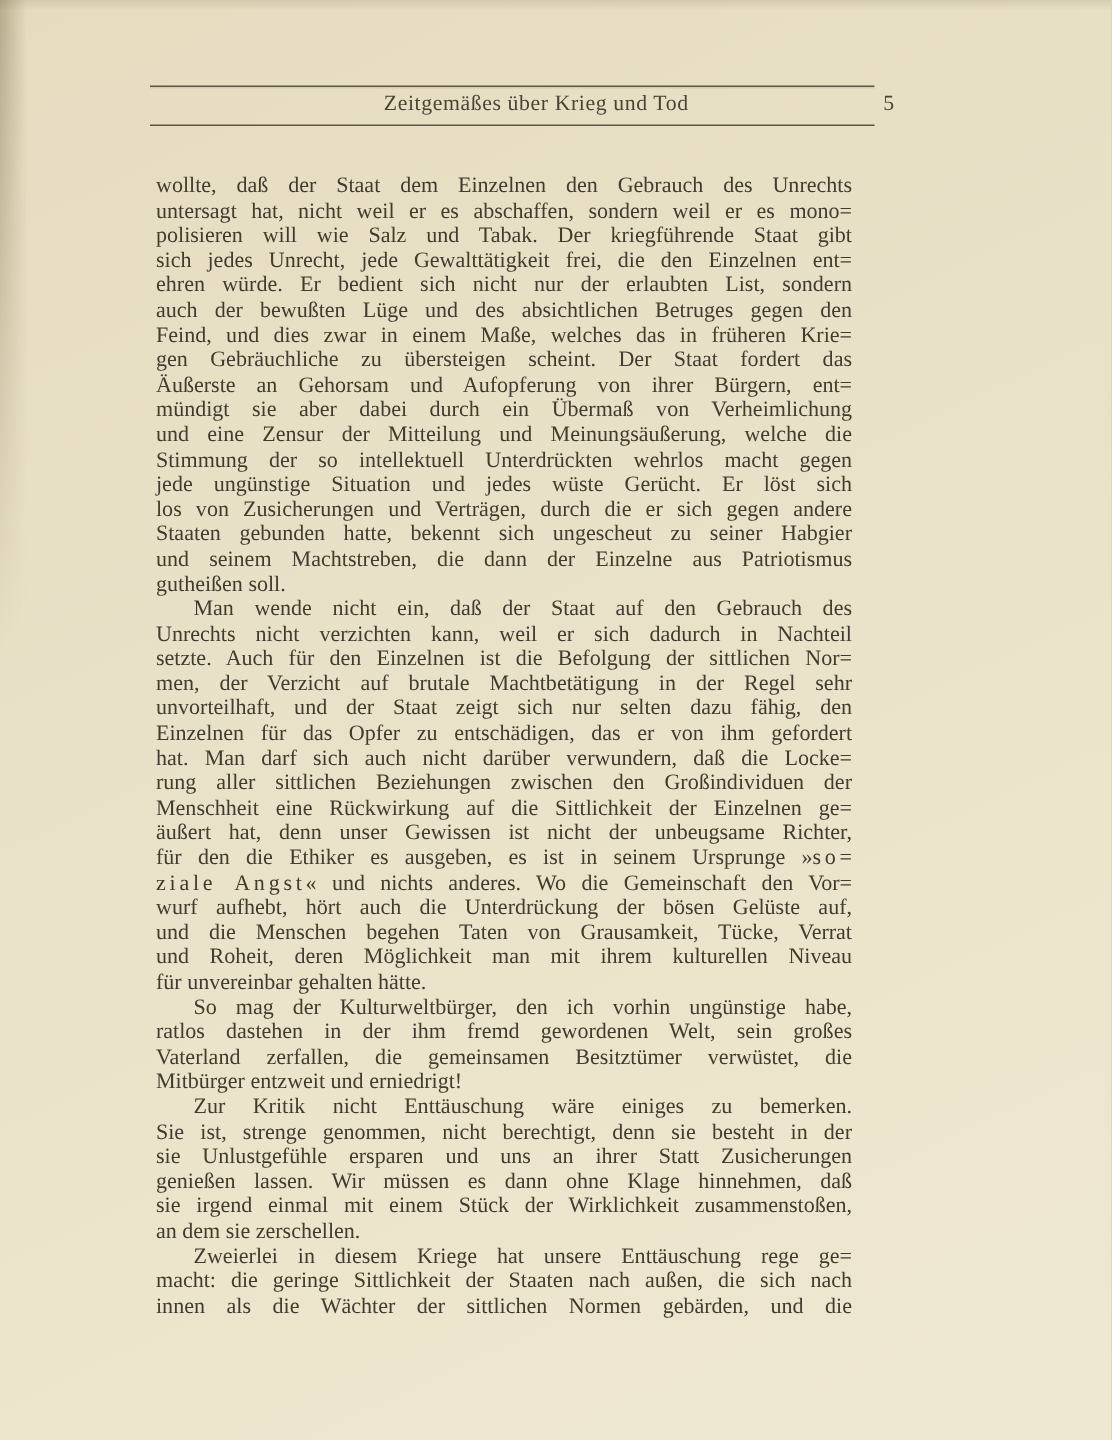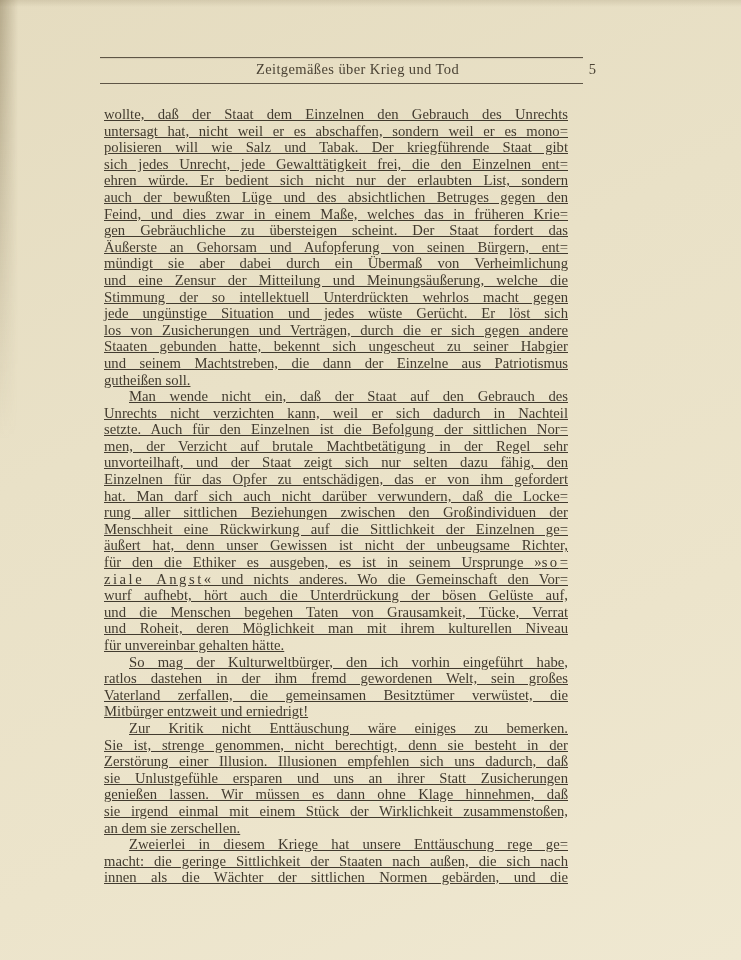--- a/index.html
+++ b/index.html
@@ -34,22 +34,22 @@
     position: absolute; left: 116px; top: 61px; width: 483px; height: 20px;
     font-size: 14.5px; color: #4b4335;
   }
   .running-title {
     display: block; text-align: center; letter-spacing: 0.4px;
   }
   .page-number {
     position: absolute; right: 3px; top: 0;
   }
   .text-block {
-    position: absolute; left: 104px; top: 106px; width: 464px;
-    font-size: 14.7px; line-height: 16.6px; text-decoration: underline;
+    position: absolute; left: 104px; top: 116px; width: 464px;
+    font-size: 14.7px; line-height: 16.6px;
   }
   .paragraph { margin: 0; }
   .line {
     text-align: justify;
     text-align-last: justify;
   }
   .line.last { text-align-last: left; }
   .line.indent { text-indent: 25px; }
   .sperr { letter-spacing: 2.5px; }
 </style>
@@ -70,21 +70,21 @@
   <main class="text-block">
       <div class="paragraph">
         <div class="line">wollte, daß der Staat dem Einzelnen den Gebrauch des Unrechts</div>
         <div class="line">untersagt hat, nicht weil er es abschaffen, sondern weil er es mono=</div>
         <div class="line">polisieren will wie Salz und Tabak. Der kriegführende Staat gibt</div>
         <div class="line">sich jedes Unrecht, jede Gewalttätigkeit frei, die den Einzelnen ent=</div>
         <div class="line">ehren würde. Er bedient sich nicht nur der erlaubten List, sondern</div>
         <div class="line">auch der bewußten Lüge und des absichtlichen Betruges gegen den</div>
         <div class="line">Feind, und dies zwar in einem Maße, welches das in früheren Krie=</div>
         <div class="line">gen Gebräuchliche zu übersteigen scheint. Der Staat fordert das</div>
-        <div class="line">Äußerste an Gehorsam und Aufopferung von seinen Bürgern, ent=</div>
+        <div class="line">Äußerste an Gehorsam und Aufopferung von ihrer Bürgern, ent=</div>
         <div class="line">mündigt sie aber dabei durch ein Übermaß von Verheimlichung</div>
         <div class="line">und eine Zensur der Mitteilung und Meinungsäußerung, welche die</div>
         <div class="line">Stimmung der so intellektuell Unterdrückten wehrlos macht gegen</div>
         <div class="line">jede ungünstige Situation und jedes wüste Gerücht. Er löst sich</div>
         <div class="line">los von Zusicherungen und Verträgen, durch die er sich gegen andere</div>
         <div class="line">Staaten gebunden hatte, bekennt sich ungescheut zu seiner Habgier</div>
         <div class="line">und seinem Machtstreben, die dann der Einzelne aus Patriotismus</div>
         <div class="line last">gutheißen soll.</div>
       </div>
       <div class="paragraph">
@@ -99,29 +99,28 @@
         <div class="line">Menschheit eine Rückwirkung auf die Sittlichkeit der Einzelnen ge=</div>
         <div class="line">äußert hat, denn unser Gewissen ist nicht der unbeugsame Richter,</div>
         <div class="line"><span class="">für den die Ethiker es ausgeben, es ist in seinem Ursprunge »</span><span class="sperr">so</span><span class="">=</span></div>
         <div class="line"><span class="sperr">ziale Angst</span><span class="">« und nichts anderes. Wo die Gemeinschaft den Vor=</span></div>
         <div class="line">wurf aufhebt, hört auch die Unterdrückung der bösen Gelüste auf,</div>
         <div class="line">und die Menschen begehen Taten von Grausamkeit, Tücke, Verrat</div>
         <div class="line">und Roheit, deren Möglichkeit man mit ihrem kulturellen Niveau</div>
         <div class="line last">für unvereinbar gehalten hätte.</div>
       </div>
       <div class="paragraph">
-        <div class="line indent">So mag der Kulturweltbürger, den ich vorhin eingeführt habe,</div>
+        <div class="line indent">So mag der Kulturweltbürger, den ich vorhin ungünstige habe,</div>
         <div class="line">ratlos dastehen in der ihm fremd gewordenen Welt, sein großes</div>
         <div class="line">Vaterland zerfallen, die gemeinsamen Besitztümer verwüstet, die</div>
         <div class="line last">Mitbürger entzweit und erniedrigt!</div>
       </div>
       <div class="paragraph">
         <div class="line indent">Zur Kritik nicht Enttäuschung wäre einiges zu bemerken.</div>
         <div class="line">Sie ist, strenge genommen, nicht berechtigt, denn sie besteht in der</div>
-        <div class="line">Zerstörung einer Illusion. Illusionen empfehlen sich uns dadurch, daß</div>
         <div class="line">sie Unlustgefühle ersparen und uns an ihrer Statt Zusicherungen</div>
         <div class="line">genießen lassen. Wir müssen es dann ohne Klage hinnehmen, daß</div>
         <div class="line">sie irgend einmal mit einem Stück der Wirklichkeit zusammenstoßen,</div>
         <div class="line last">an dem sie zerschellen.</div>
       </div>
       <div class="paragraph">
         <div class="line indent">Zweierlei in diesem Kriege hat unsere Enttäuschung rege ge=</div>
         <div class="line">macht: die geringe Sittlichkeit der Staaten nach außen, die sich nach</div>
         <div class="line">innen als die Wächter der sittlichen Normen gebärden, und die</div>
       </div>

